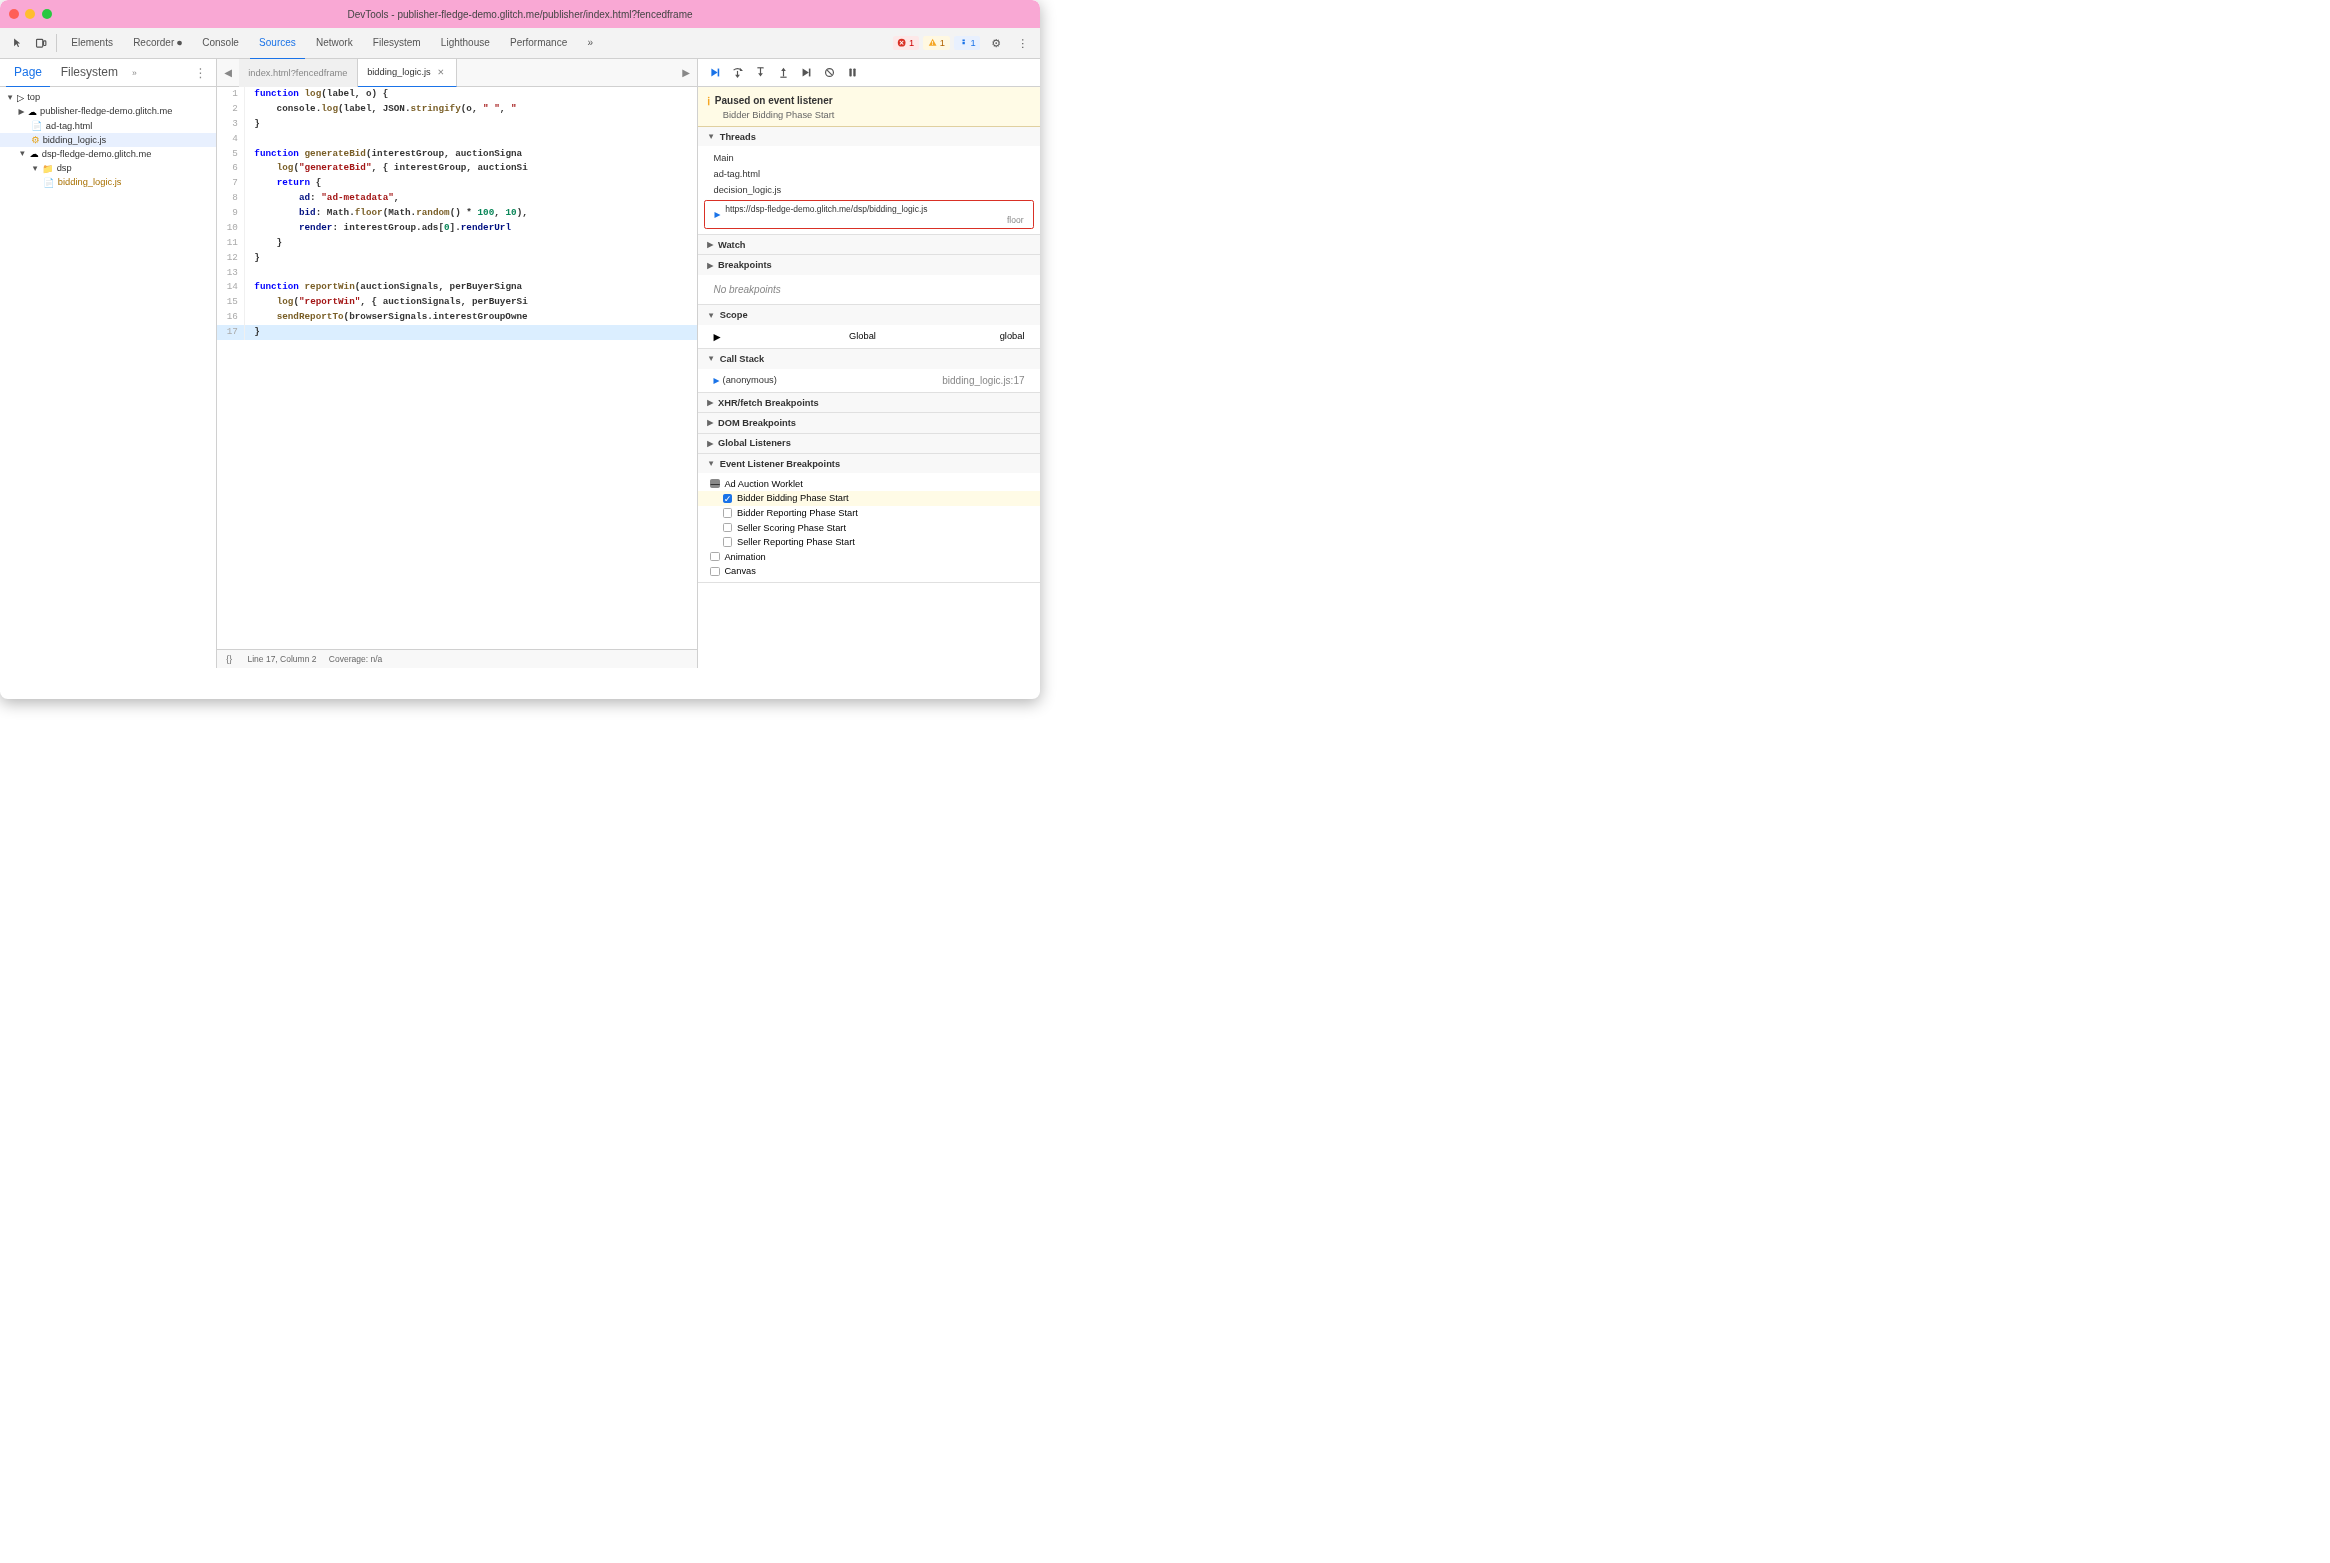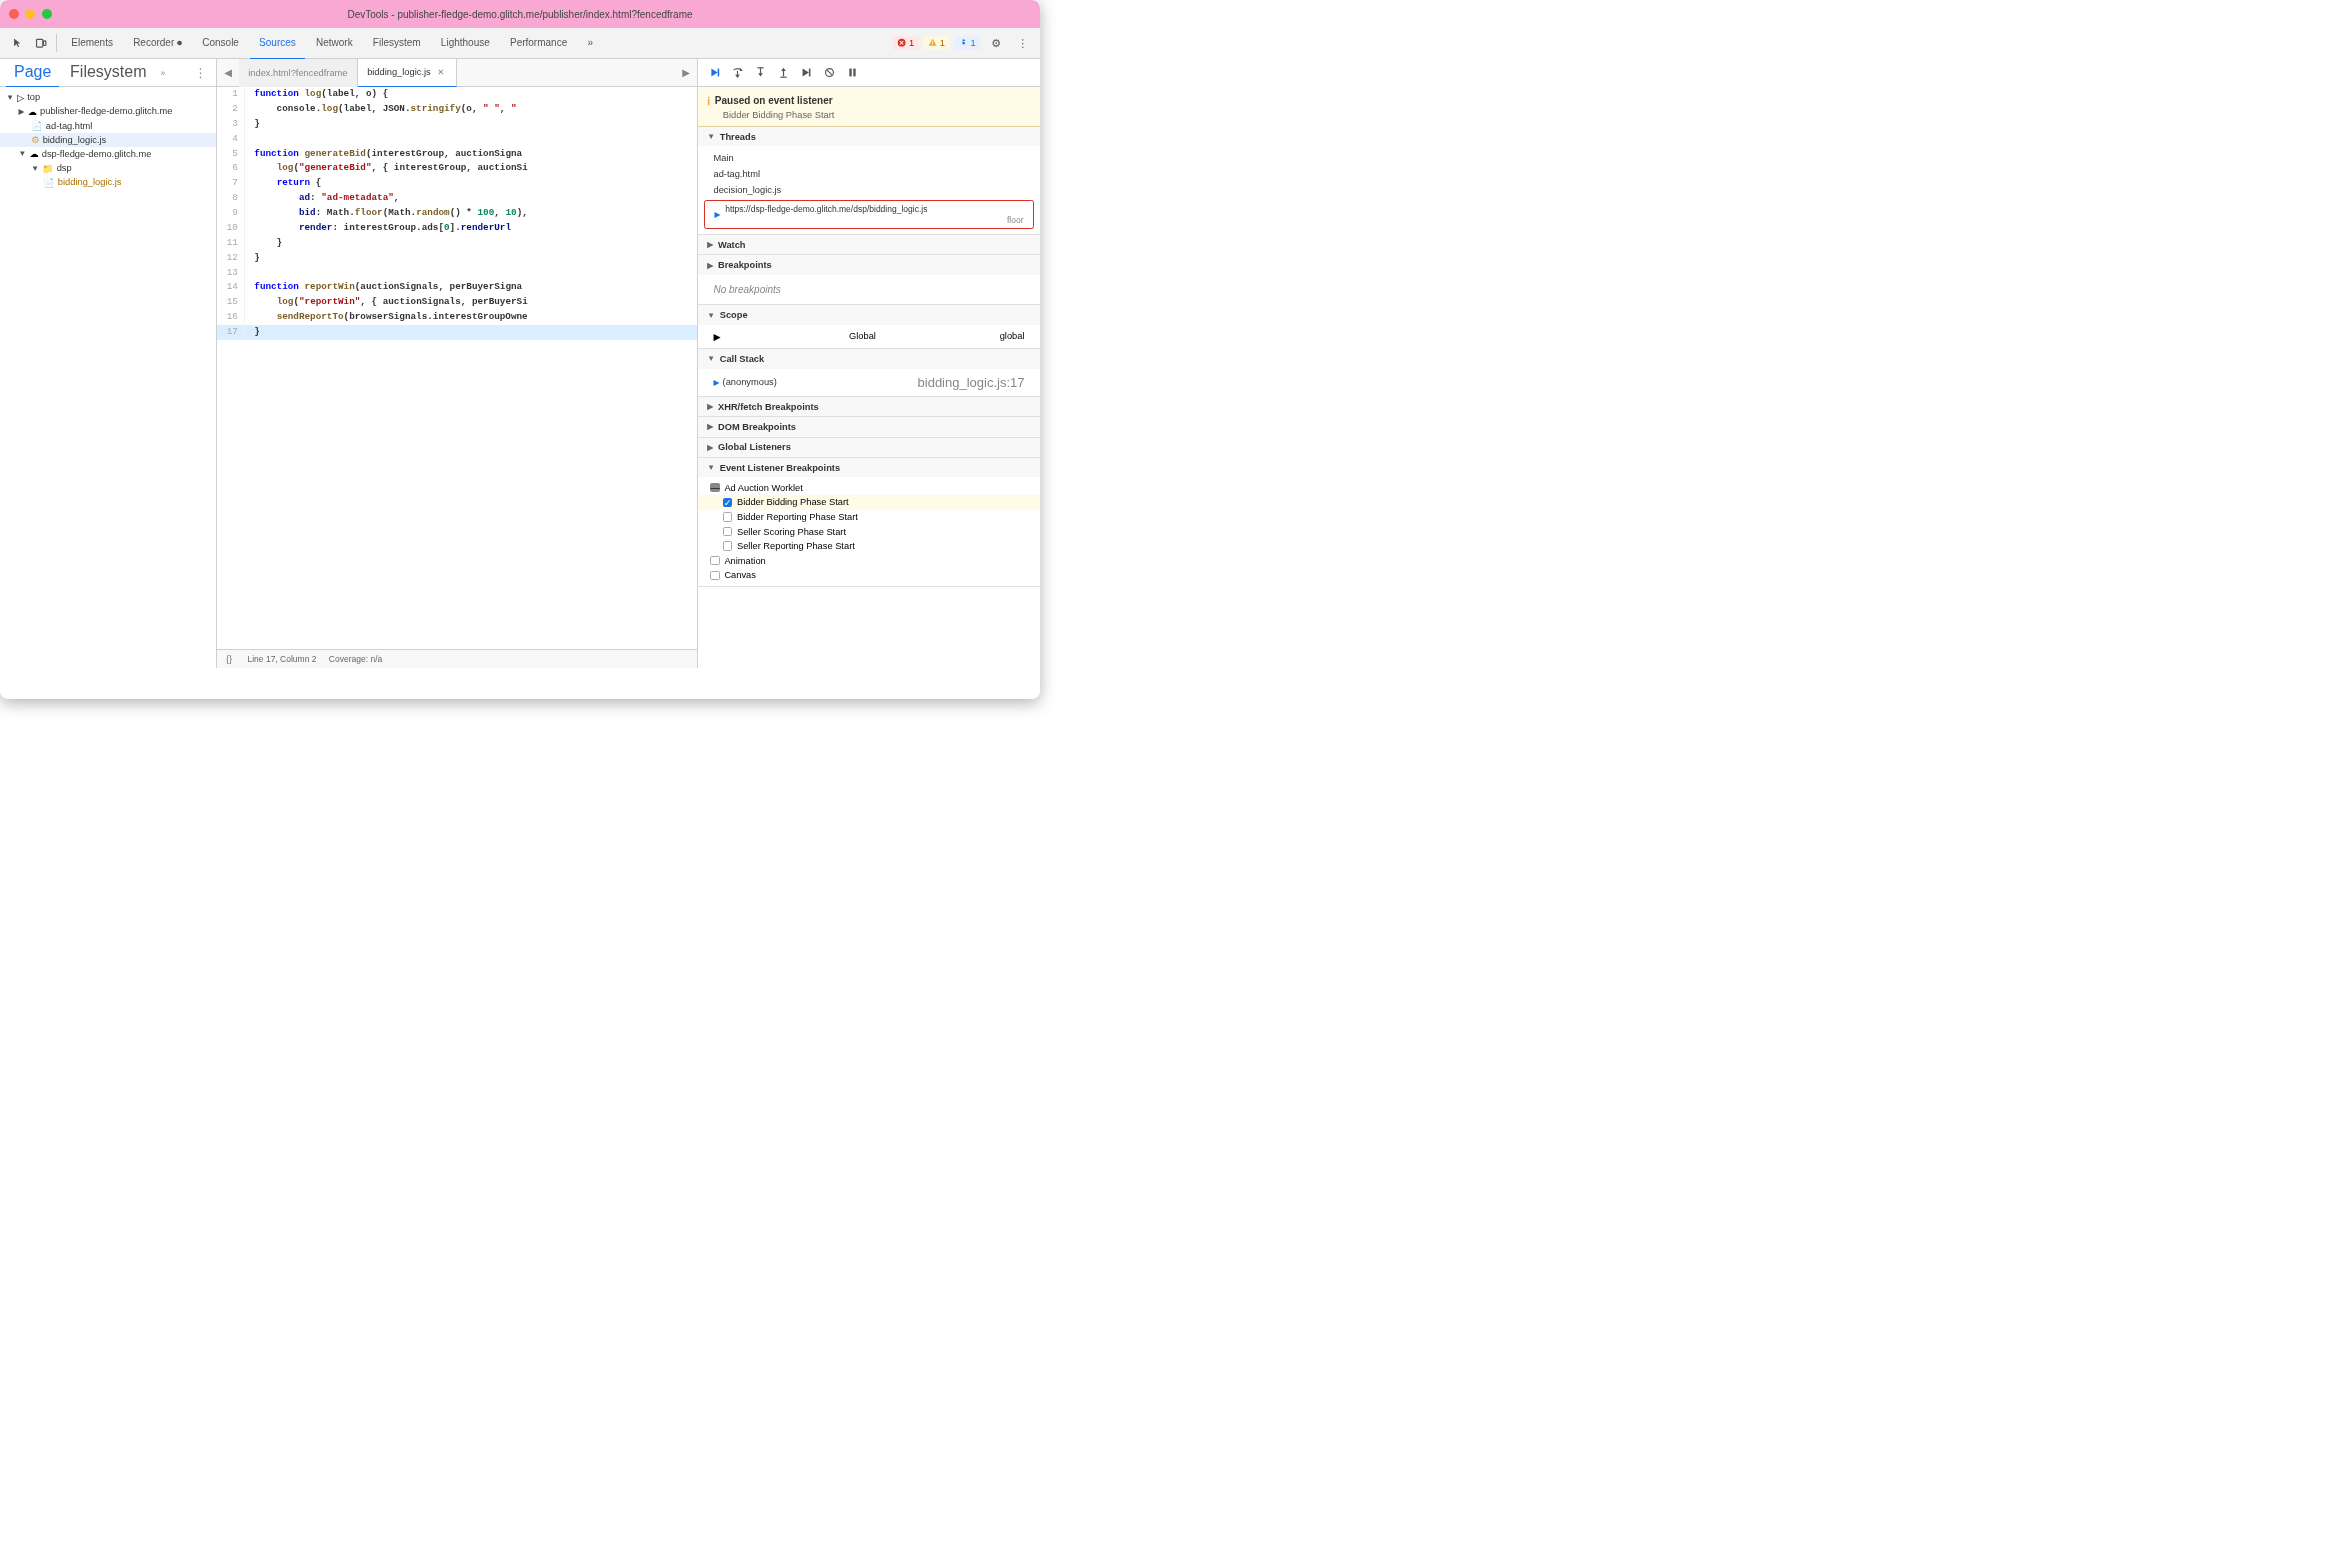--- a/index.html
+++ b/index.html
@@ -128,21 +128,21 @@
       display: flex;
       align-items: center;
       padding: 0 6.2px;
       gap: 3.1px;
     }
     .panel-tab {
       padding: 3.1px 7.8px;
       border: none;
       background: transparent;
       cursor: pointer;
-      font-size: 16px;
+      font-size: 12px;
       color: #555;
       border-bottom: 1.6px solid transparent;
       height: 28px;
     }
     .panel-tab.active {
       color: #1a73e8;
       border-bottom: 1.6px solid #1a73e8;
     }
     .panel-tab-more {
       color: #888;
@@ -412,21 +412,21 @@
     
     .callstack-item {
       display: flex;
       align-items: center;
       padding: 3.1px 15.5px;
       cursor: pointer;
       justify-content: space-between;
       gap: 6.2px;
     }
     .callstack-item-label { color: #333; display: flex; align-items: center; gap: 3.1px; }
-    .callstack-item-value { color: #888; font-size: 13px; white-space: nowrap; }
+    .callstack-item-value { color: #888; font-size: 10px; white-space: nowrap; }
     .callstack-icon { color: #1a73e8; font-size: 7.8px; }
 
     
     .event-item {
       display: flex;
       align-items: center;
       padding: 2.3px 15.5px;
       font-size: 9.3px;
       gap: 4.7px;
       cursor: pointer;

